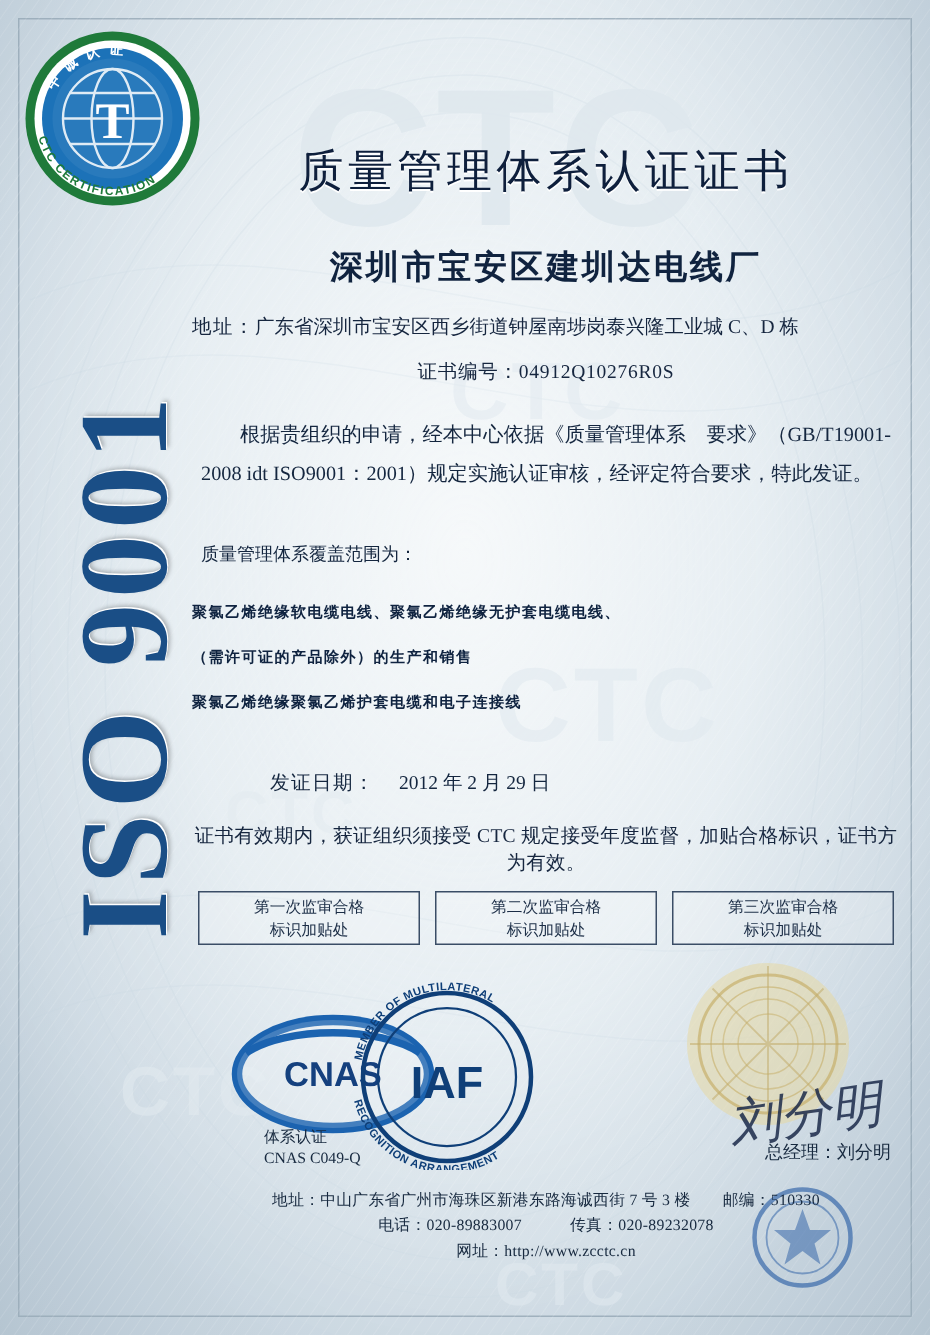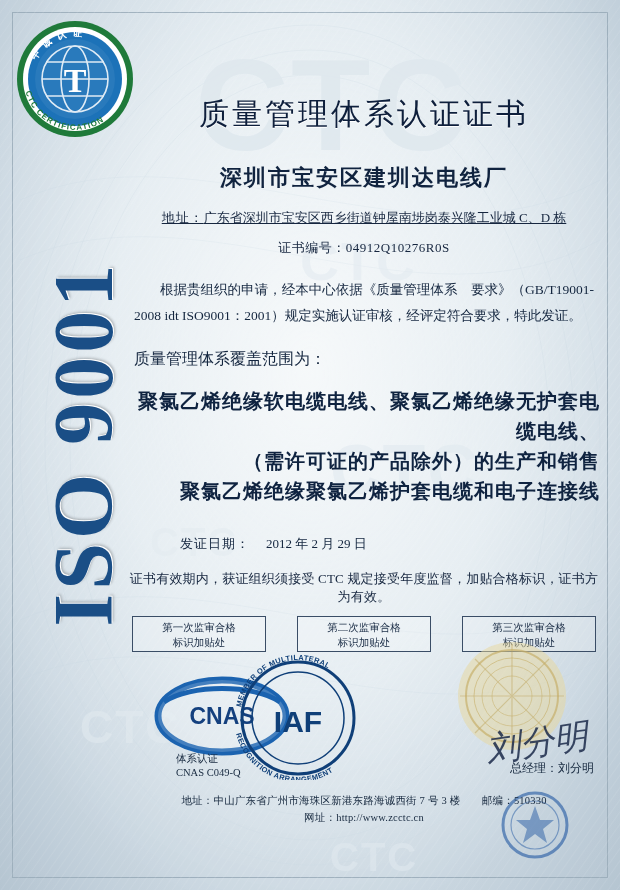--- a/index.html
+++ b/index.html
@@ -108,53 +108,52 @@
     font-weight: bold;
     color: #10233f;
     text-align: center;
     letter-spacing: 2px;
     margin: 28px 0 0 0;
     font-family: Liberation Mono, monospace;
   }
   .addr {
     font-size: 13px;
     color: #16263f;
-    text-align: center;
+    text-align: left;
     line-height: 22px;
     margin-top: 14px;
-    text-decoration: underline;
   }
   .addr .lbl { letter-spacing: 1px; }
   .certno {
     font-size: 13px;
     color: #16263f;
     text-align: center;
     margin-top: 10px;
     letter-spacing: .5px;
   }
   .para {
     font-size: 13.5px;
     color: #14263f;
     line-height: 26px;
     margin-top: 20px;
     text-align: justify;
     padding: 0 6px;
     text-indent: 0;
   }
   .para .ind { display:inline-block; width: 26px; }
   .scope-lead {
-    font-size: 16px;
+    font-size: 12px;
     color: #14263f;
-    margin-top: 20px;
+    margin-top: 32px;
     padding-left: 6px;
   }
   .scope {
     margin-top: 16px;
-    text-align: right;
-    font-size: 20px;
+    text-align: left;
+    font-size: 10px;
     font-weight: bold;
     color: #0f2340;
     line-height: 30px;
     letter-spacing: 1px;
   }
   .dates {
     margin-top: 26px;
     font-size: 13px;
     color: #14263f;
     line-height: 24px;
@@ -171,21 +170,21 @@
   }
 
   
   .boxes {
     margin-top: 10px;
     display: flex;
     justify-content: space-between;
     padding: 0 4px;
   }
   .sbox {
-    width: 134px;
+    width: 148px;
     height: 36px;
     border: 1px solid #3a4d66;
     font-size: 10.5px;
     color: #1b2d46;
     text-align: center;
     line-height: 15px;
     padding-top: 3px;
     background: rgba(255,255,255,.18);
     box-sizing: border-box;
   }
@@ -433,16 +432,17 @@
     <circle cx="35" cy="35" r="24" fill="none" stroke="#2b5fa5" stroke-width="1.2" opacity="0.6"></circle>
     <path d="M35 16 L40 30 L54 30 L43 39 L47 53 L35 44 L23 53 L27 39 L16 30 L30 30 Z" fill="#2b5fa5" opacity="0.6"></path>
   </svg>
 
   <div class="footer">
     <div class="sig">刘分明</div>
     <div class="gm">
       <span>总经理：</span><span>刘分明</span>
     </div>
     <div class="foot-line" style="margin-top:6px">地址：中山广东省广州市海珠区新港东路海诚西街 7 号 3 楼　　邮编：510330</div>
+    <div class="foot-line">电话：020-89883007　　　传真：020-89232078</div>
     <div class="foot-line">网址：http://www.zcctc.cn</div>
   </div>
 
 </div>
 
 </body></html>

